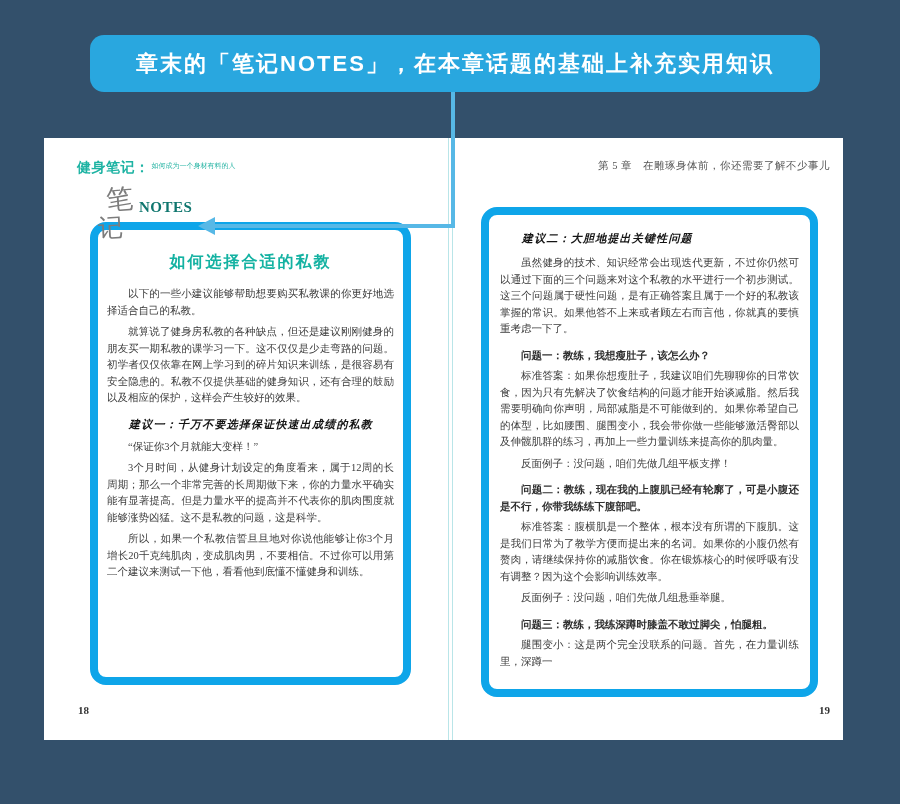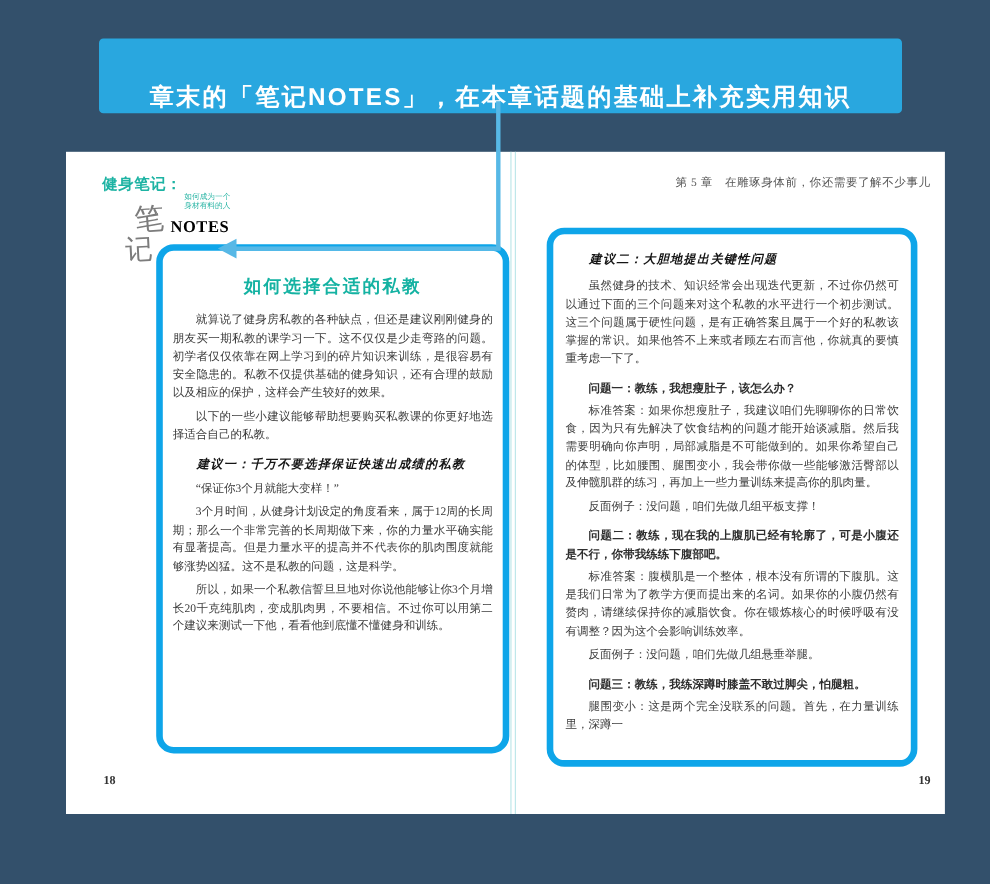--- a/index.html
+++ b/index.html
@@ -5,63 +5,63 @@
   html,body{margin:0;padding:0;}
   .stage{
     position:relative;
     width:900px;height:804px;
     background:#33506b;
     overflow:hidden;
     font-family:"Liberation Serif","DejaVu Serif",serif;
   }
   
   .banner{
-    position:absolute;left:90px;top:35px;width:730px;height:68px;
-    background:#29a7df;border-radius:4px;
-    display:flex;align-items:flex-end;justify-content:center;
+    position:absolute;left:90px;top:35px;width:730px;height:57px;
+    background:#29a7df;border-radius:14px;
+    display:flex;align-items:center;justify-content:center;
   }
   .banner span{
     color:#ffffff;font-family:"Liberation Sans","DejaVu Sans",sans-serif;
     font-weight:bold;font-size:22px;letter-spacing:2px;white-space:nowrap;
   }
   .connector-v{position:absolute;left:451px;top:92px;width:4px;height:135px;background:#57b8e6;z-index:6;}
   .connector-h{position:absolute;left:213px;top:224px;width:242px;height:4px;background:#57b8e6;z-index:6;}
   .arrow-head{
     position:absolute;left:198px;top:217px;width:0;height:0;z-index:6;
     border-top:9px solid transparent;border-bottom:9px solid transparent;
     border-right:17px solid #57b8e6;
   }
   
-  .spread{position:absolute;left:60px;top:138px;width:799px;height:602px;background:#ffffff;}
+  .spread{position:absolute;left:44px;top:138px;width:799px;height:602px;background:#ffffff;}
   .gutter{
     position:absolute;left:404px;top:0;width:3px;height:602px;
     border-left:1px solid #b9e5e8;border-right:1px solid #b9e5e8;
   }
   
   .logo{position:absolute;left:33px;top:21px;display:flex;align-items:flex-start;}
   .logo-title{
     color:#1db3a3;font-family:"Liberation Sans","DejaVu Sans",sans-serif;
     font-weight:bold;font-size:14px;letter-spacing:0.5px;
   }
-  .logo-sub{display:flex;flex-direction:column;margin-left:2px;margin-top:16px;}
+  .logo-sub{display:flex;flex-direction:row;margin-left:2px;margin-top:3px;}
   .logo-sub span{color:#2ab5a5;font-size:7px;line-height:8px;white-space:nowrap;}
   
   .rheader{position:absolute;right:13px;top:21px;font-size:10.5px;color:#555;letter-spacing:0.5px;}
   
   .notes-badge{position:absolute;left:54px;top:48px;width:150px;height:66px;z-index:5;}
   .notes-cn-top{position:absolute;left:8px;top:0px;font-size:27px;color:#7c7c7c;transform:rotate(-4deg);line-height:1;}
   .notes-cn-bottom{position:absolute;left:0px;top:29px;font-size:25px;color:#7c7c7c;transform:rotate(-3deg);line-height:1;}
-  .notes-en{position:absolute;left:41px;top:13px;font-size:15px;font-weight:bold;color:#000000;letter-spacing:0.5px;}
+  .notes-en{position:absolute;left:41px;top:13px;font-size:15px;font-weight:bold;color:#0f766e;letter-spacing:0.5px;}
   
   .cbox{
     position:absolute;box-sizing:border-box;
-    border:6px solid #0ea5e9;border-radius:16px;background:#ffffff;
+    border:8px solid #0ea5e9;border-radius:16px;background:#ffffff;
     overflow:hidden;
   }
-  .lbox{left:46px;top:84px;width:321px;height:463px;padding:12px 9px 0;margin-left:36px;}
+  .lbox{left:46px;top:84px;width:321px;height:463px;padding:12px 9px 0;}
   .rbox{left:437px;top:69px;width:337px;height:490px;padding:10px 11px 0;}
   .box-title{
     margin:10px 0 13px;text-align:center;
     color:#14b2a2;font-family:"Liberation Sans","DejaVu Sans",sans-serif;
     font-weight:bold;font-size:16px;letter-spacing:2px;
   }
   .para{
     margin:0 0 5px;font-size:10.5px;line-height:16.5px;color:#3b3b3b;
     text-align:justify;text-indent:2em;
   }
@@ -103,22 +103,22 @@
     </div>
 
     <div class="notes-badge">
       <span class="notes-cn-top">笔</span>
       <span class="notes-cn-bottom">记</span>
       <span class="notes-en">NOTES</span>
     </div>
 
     <div class="cbox lbox">
       <h2 class="box-title">如何选择合适的私教</h2>
+      <p class="para">以下的一些小建议能够帮助想要购买私教课的你更好地选择适合自己的私教。</p>
       <p class="para">就算说了健身房私教的各种缺点，但还是建议刚刚健身的朋友买一期私教的课学习一下。这不仅仅是少走弯路的问题。初学者仅仅依靠在网上学习到的碎片知识来训练，是很容易有安全隐患的。私教不仅提供基础的健身知识，还有合理的鼓励以及相应的保护，这样会产生较好的效果。</p>
-      <p class="para">以下的一些小建议能够帮助想要购买私教课的你更好地选择适合自己的私教。</p>
       <p class="advice">建议一：千万不要选择保证快速出成绩的私教</p>
       <p class="para">“保证你3个月就能大变样！”</p>
       <p class="para">3个月时间，从健身计划设定的角度看来，属于12周的长周期；那么一个非常完善的长周期做下来，你的力量水平确实能有显著提高。但是力量水平的提高并不代表你的肌肉围度就能够涨势凶猛。这不是私教的问题，这是科学。</p>
       <p class="para">所以，如果一个私教信誓旦旦地对你说他能够让你3个月增长20千克纯肌肉，变成肌肉男，不要相信。不过你可以用第二个建议来测试一下他，看看他到底懂不懂健身和训练。</p>
     </div>
 
     <div class="pgnum pgnum-left">18</div>
 
     <div class="rheader">第 5 章　在雕琢身体前，你还需要了解不少事儿</div>
 

